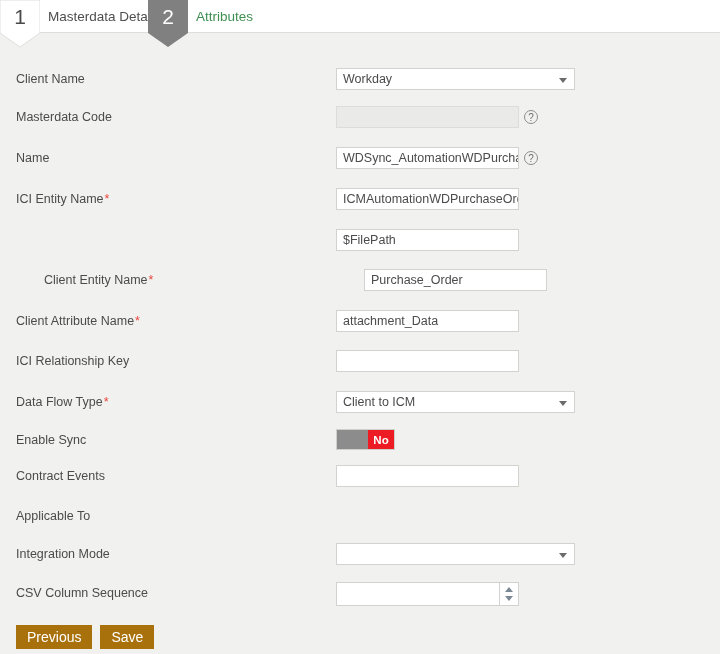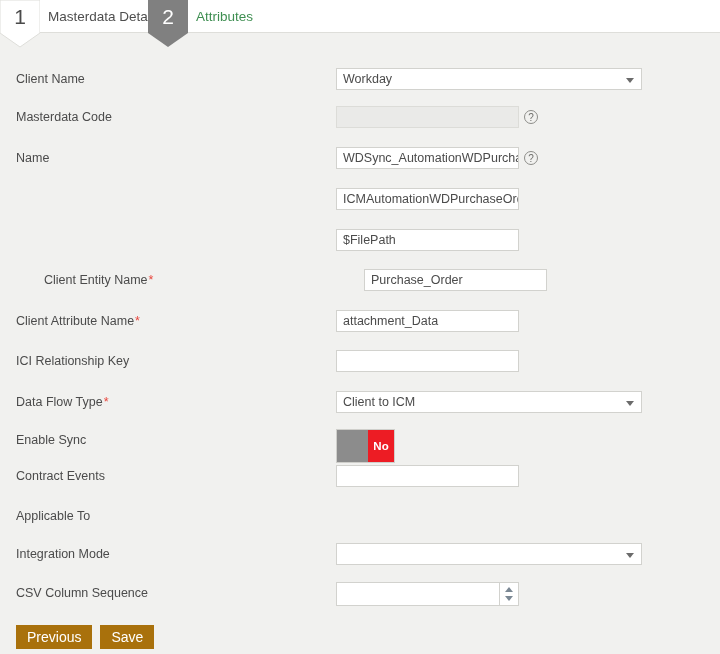--- a/index.html
+++ b/index.html
@@ -109,21 +109,21 @@
     height: 22px;
     font-size: 12.5px;
     color: #4b4b4b;
     line-height: 20px;
     padding: 0 6px;
     white-space: nowrap;
     overflow: hidden;
   }
   .ctl.text { width: 183px; }
   .ctl.select {
-    width: 306px;
+    width: 239px;
     padding-right: 21px;
   }
   .ctl.disabled {
     background: #eaeae8;
     border-color: #dcdcd8;
   }
   .ctl.placeholder { color: #9a9a96; }
 
   .caret {
     position: absolute;
@@ -147,21 +147,21 @@
     color: #6e6e6a;
     box-sizing: border-box;
   }
 
   
   .toggle {
     position: absolute;
     left: 336px;
     top: 0;
     width: 59px;
-    height: 34px;
+    height: 21px;
     display: flex;
     box-sizing: border-box;
     border: 1px solid #cfcfcb;
     overflow: hidden;
   }
   .toggle-knob {
     width: 31px;
     background: #8c8c8c;
   }
   .toggle-state {
@@ -282,20 +282,21 @@
 
   <div class="form-row" style="top:114px;">
     <span class="field-label"><span>Name</span></span>
     <div class="ctl text">
       <span>WDSync_AutomationWDPurchaseOr</span>
     </div>
     <span class="help-icon" style="left:524px; top:4px;">?</span>
   </div>
 
   <div class="form-row" style="top:155px;">
+    <span class="field-label"><span>ICI Entity Name</span><span class="req">*</span></span>
     <div class="ctl text">
       <span>ICMAutomationWDPurchaseOrder</span>
     </div>
   </div>
 
   <div class="form-row" style="top:196px;">
     <div class="ctl text">
       <span>$FilePath</span>
     </div>
   </div>

